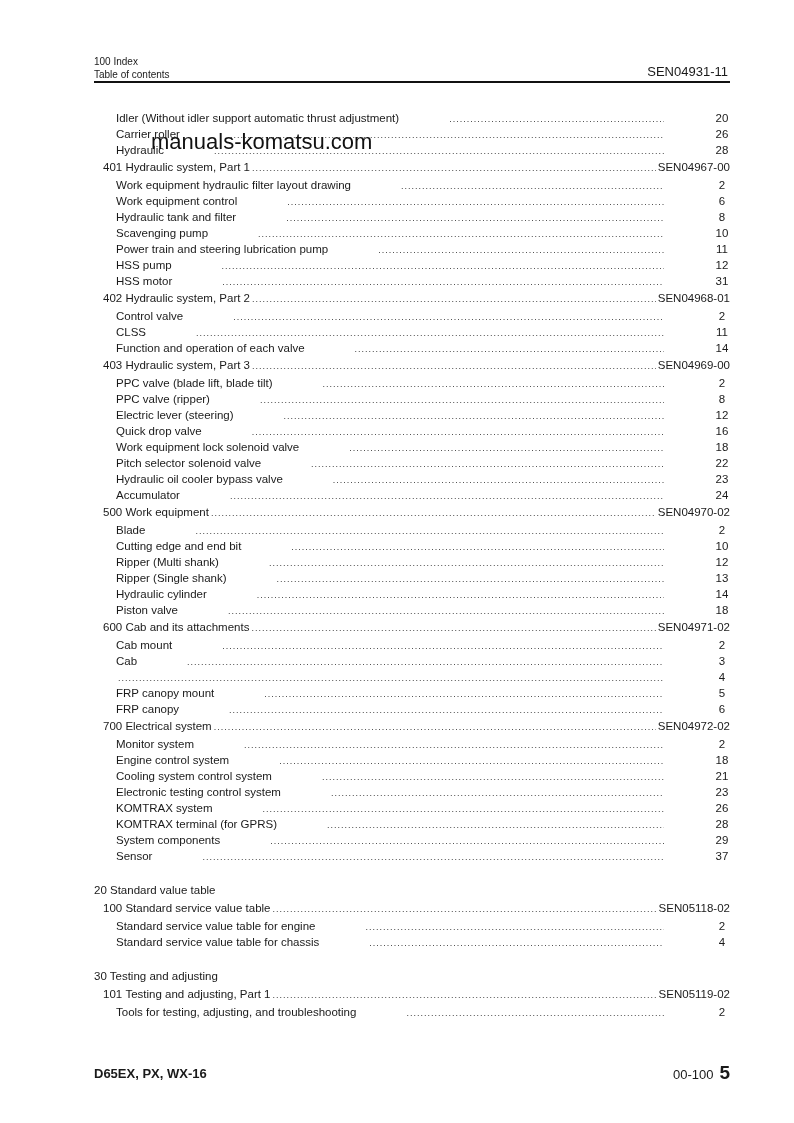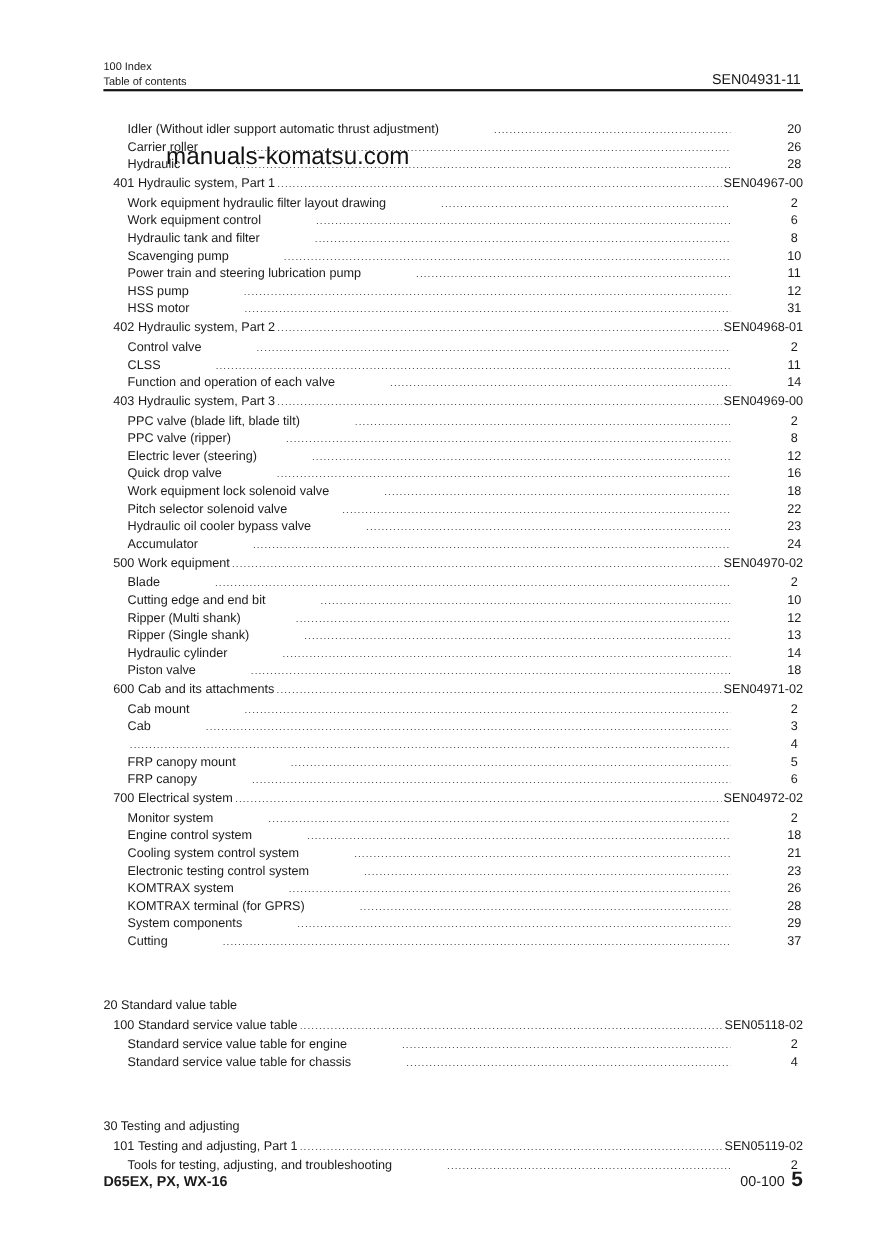--- a/index.html
+++ b/index.html
@@ -12,21 +12,21 @@
   .toc { position:absolute; left:94px; top:110px; width:636px; }
   .row { display:flex; align-items:baseline; height:16px; font-size:11.5px; line-height:16px; white-space:nowrap; }
   .row.sec { height:19px; line-height:19px; padding-top:0; }
   .row .t { flex:0 0 auto; }
   .row .dots { flex:1 1 auto; overflow:hidden; margin:0 2px; color:#333; letter-spacing:1px; font-size:9px; }
   .row .dots::after { content:"........................................................................................................................................................................................................................"; }
   .row .p { flex:0 0 auto; text-align:center; min-width:16px; }
   .lvl2 { padding-left:22px;gap:48px; }
   .lvl1 { padding-left:9px; }
   .gap { height:17px; }
-  .sechead { font-size:11.5px; height:18px; line-height:18px;margin-top:24px; }
+  .sechead { font-size:11.5px; height:18px; line-height:18px; }
   .watermark { position:absolute; left:151px; top:129px; font-size:22px; color:#111; background:transparent; }
   .footer-model { position:absolute; left:94px; top:1066px; font-size:13px; font-weight:bold; }
   .footer-page { position:absolute; right:64px; top:1062px; font-size:13px; }
   .footer-page .big { font-size:19px; font-weight:bold; margin-left:6px; }
 </style>
 </head>
 <body>
 
 <div class="header">
   <div class="l1">100 Index</div>
@@ -254,21 +254,21 @@
       <span class="t"><span>KOMTRAX terminal (for GPRS)</span></span>
       <span class="dots"></span>
       <span class="p">28</span>
     </div>
     <div class="row lvl2">
       <span class="t"><span>System components</span></span>
       <span class="dots"></span>
       <span class="p">29</span>
     </div>
     <div class="row lvl2">
-      <span class="t"><span>Cutting</span></span>
+      <span class="t"><span>Sensor</span></span>
       <span class="dots"></span>
       <span class="p">37</span>
     </div>
     <div class="gap"></div>
     <div class="sechead">20 Standard value table</div>
     <div class="row sec lvl1">
       <span class="t"><span>100</span>&nbsp;<span>Standard service value table</span></span>
       <span class="dots"></span>
       <span class="p">SEN05118-02</span>
     </div>

